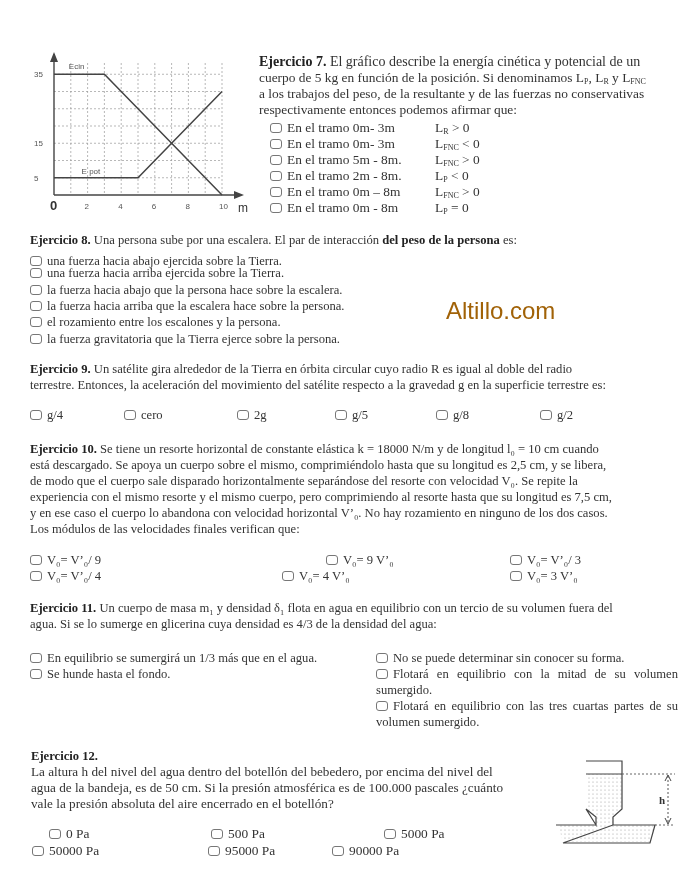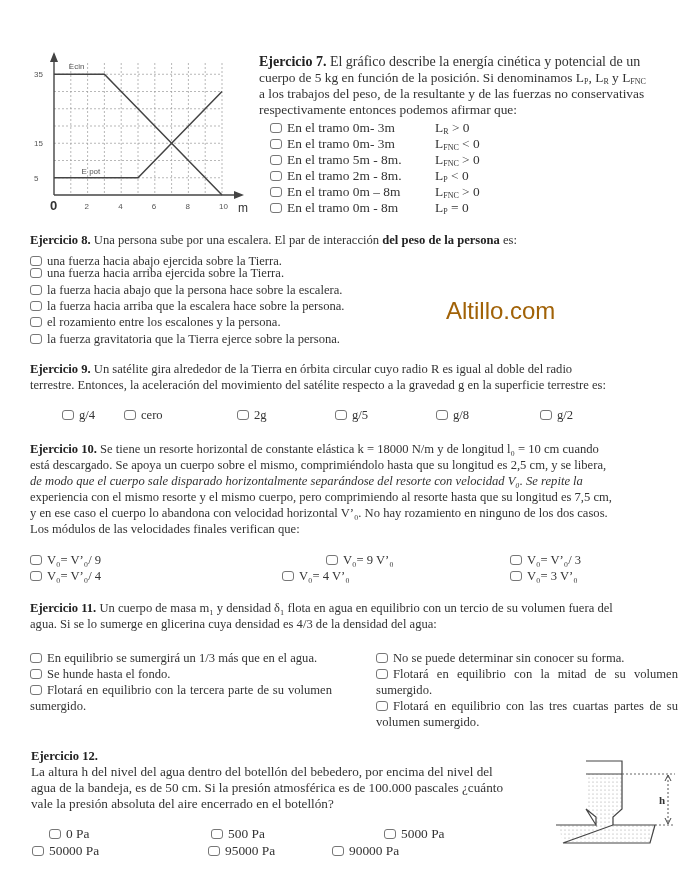--- a/index.html
+++ b/index.html
@@ -107,35 +107,35 @@
 <div class="altillo">Altillo.com</div>
 
 <div class="abs" style="left:30px;top:361px;width:660px;">
   <div class="line" style="top:0;left:0;">
     <b>Ejercicio 9.</b>
     <span>Un satélite gira alrededor de la Tierra en órbita circular cuyo  radio R es igual al doble del radio</span>
   </div>
   <div class="line" style="top:16px;left:0;">terrestre. Entonces, la aceleración del movimiento del satélite respecto a la gravedad g en la superficie terrestre es:</div>
 </div>
 <div id="ex9opts">
-    <div class="line" style="left: 30px; top: 407px; margin-left: 32px;"><span class="cb"></span><span>g/4</span></div>
+    <div class="line" style="left: 30px; top: 407px;"><span class="cb"></span><span>g/4</span></div>
     <div class="line" style="left: 124px; top: 407px;"><span class="cb"></span><span>cero</span></div>
     <div class="line" style="left: 237px; top: 407px;"><span class="cb"></span><span>2g</span></div>
     <div class="line" style="left: 335px; top: 407px;"><span class="cb"></span><span>g/5</span></div>
     <div class="line" style="left: 436px; top: 407px;"><span class="cb"></span><span>g/8</span></div>
     <div class="line" style="left: 540px; top: 407px;"><span class="cb"></span><span>g/2</span></div>
   </div>
 
 <div class="abs" style="left:30px;top:441px;width:660px;">
   <div class="line" style="top:0;left:0;">
     <b>Ejercicio 10.</b>
     <span>Se tiene un resorte horizontal de constante elástica k = 18000 N/m y de longitud l₀ = 10 cm cuando</span>
   </div>
   <div class="line" style="top:16px;left:0;">está descargado. Se apoya un cuerpo sobre el mismo, comprimiéndolo hasta que su longitud es 2,5 cm,  y se libera,</div>
-  <div class="line" style="top:32px;left:0;font-style:italic;">de modo que el cuerpo sale disparado horizontalmente separándose del resorte con velocidad V₀. Se repite la</div>
+  <div class="line" style="top:32px;left:0;">de modo que el cuerpo sale disparado horizontalmente separándose del resorte con velocidad V₀. Se repite la</div>
   <div class="line" style="top:48px;left:0;">experiencia con el mismo resorte y el mismo cuerpo, pero comprimiendo al resorte hasta que su longitud es 7,5 cm,</div>
   <div class="line" style="top:64px;left:0;">y en ese caso el cuerpo lo abandona con velocidad horizontal V’₀. No hay rozamiento en ninguno de los dos casos.</div>
   <div class="line" style="top:80px;left:0;">Los módulos de las velocidades finales verifican que:</div>
 </div>
 <div id="ex10opts">
     <div class="line" style="left: 30px; top: 552px;"><span class="cb"></span><span>V₀=  V’₀/ 9</span></div>
     <div class="line" style="left: 30px; top: 568px;"><span class="cb"></span><span>V₀=  V’₀/ 4</span></div>
     <div class="line" style="left: 282px; top: 552px; padding-left: 44px;"><span class="cb"></span><span>V₀= 9 V’₀</span></div>
     <div class="line" style="left: 282px; top: 568px;"><span class="cb"></span><span>V₀= 4 V’₀</span></div>
     <div class="line" style="left: 510px; top: 552px;"><span class="cb"></span><span>V₀=  V’₀/ 3</span></div>
@@ -145,21 +145,20 @@
 <div class="abs" style="left:30px;top:600px;width:660px;">
   <div class="line" style="top:0;left:0;">
     <b>Ejercicio 11.</b>
     <span>Un cuerpo de masa m₁ y densidad δ₁ flota en agua en equilibrio con un tercio de su volumen fuera del</span>
   </div>
   <div class="line" style="top:16px;left:0;">agua. Si se lo sumerge en glicerina cuya densidad es 4/3 de la densidad del agua:</div>
 </div>
 <div id="ex11left" class="abs" style="left:30px;top:650px;width:302px;">
     <div class="just" style="position: relative; width: 302px;"><span class="cb"></span><span>En equilibrio se sumergirá un 1/3 más que en el agua.</span></div>
     <div class="just" style="position: relative; width: 302px;"><span class="cb"></span><span>Se hunde hasta el fondo.</span></div>
-    <div class="just" style="position: relative; width: 302px;"><span class="cb"></span><span>Flotará en equilibrio con la tercera parte de su volumen sumergido.</span></div>
   </div>
 <div id="ex11right" class="abs" style="left:376px;top:650px;width:302px;">
     <div class="just" style="position: relative; width: 302px;"><span class="cb"></span><span>No se puede determinar sin conocer su forma.</span></div>
     <div class="just" style="position: relative; width: 302px;"><span class="cb"></span><span>Flotará en equilibrio con la mitad de su volumen sumergido.</span></div>
     <div class="just" style="position: relative; width: 302px;"><span class="cb"></span><span>Flotará en equilibrio con las tres cuartas partes de su volumen sumergido.</span></div>
   </div>
 
 <div class="abs" style="left:31px;top:748px;width:510px;">
   <div class="line" style="top:0;left:0;"><b>Ejercicio 12.</b></div>
   <div class="line" style="top:16px;left:0;font-size:13.2px;">La altura h del nivel del agua dentro del botellón del bebedero, por encima del nivel del</div>

